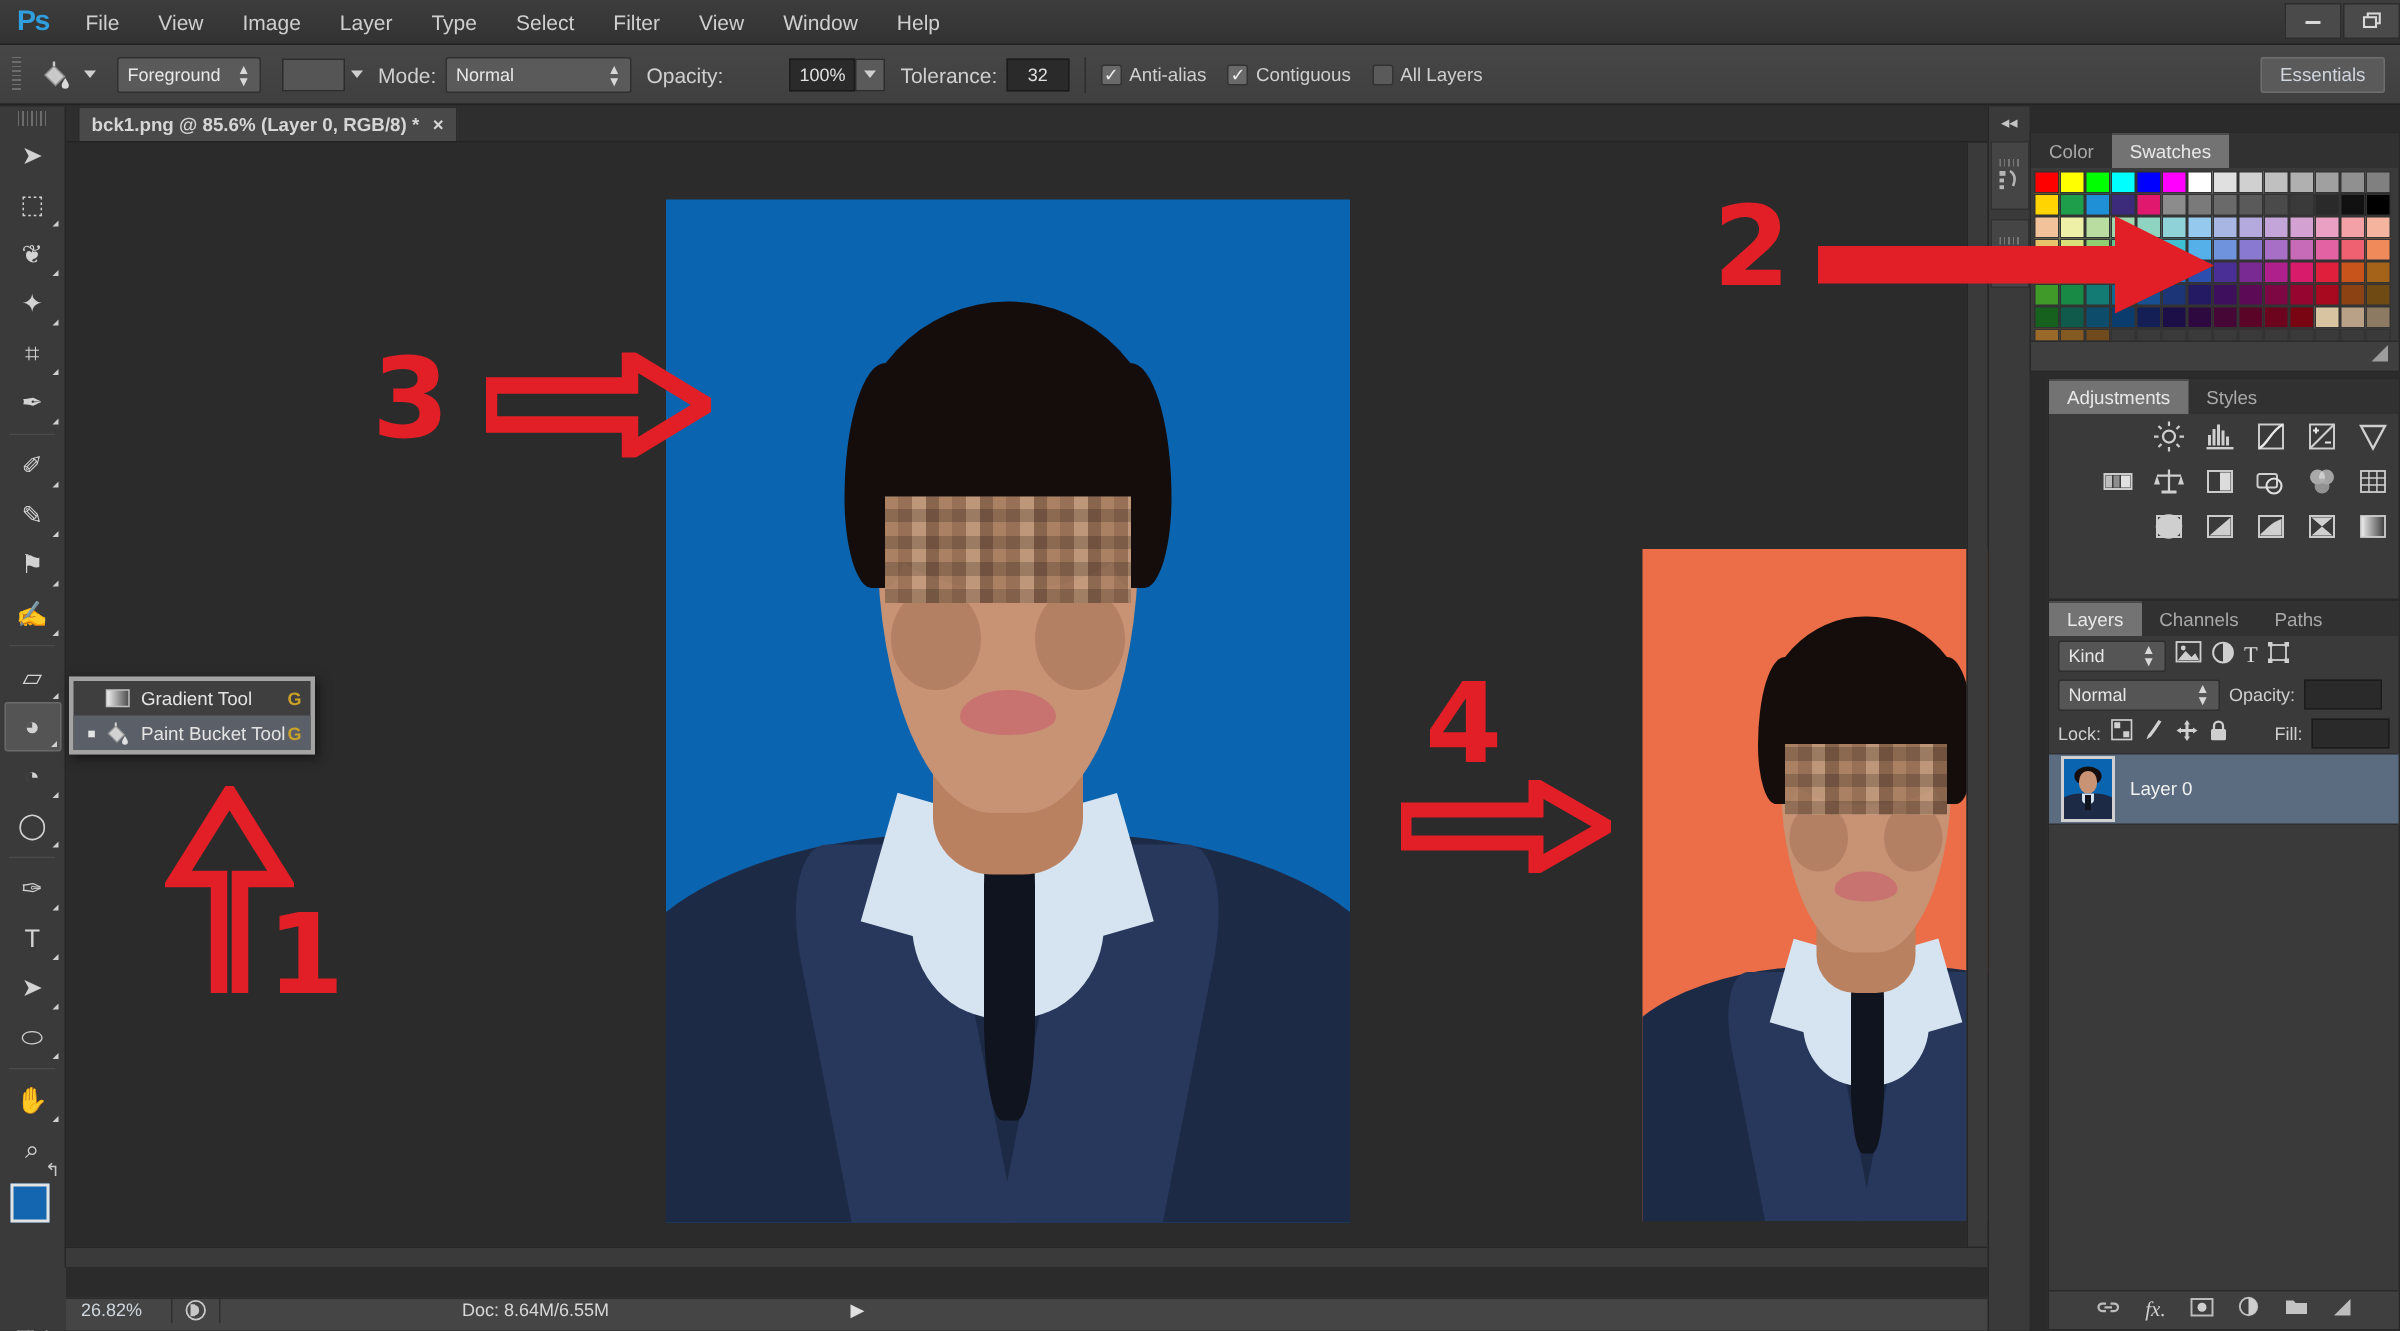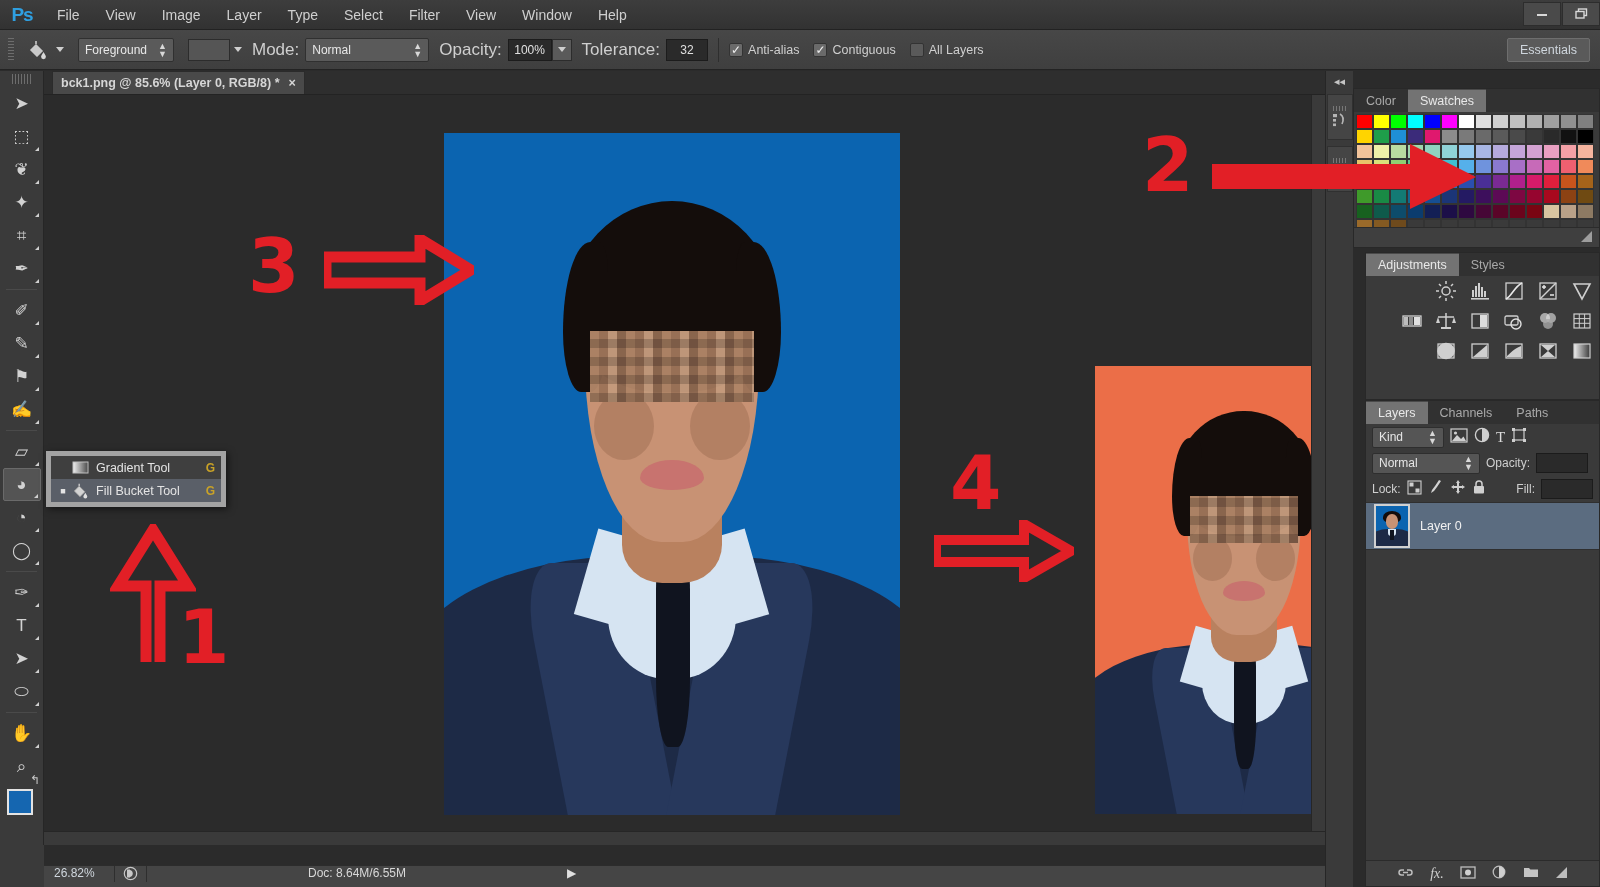--- a/index.html
+++ b/index.html
@@ -17,21 +17,21 @@
   .win-btn{width:38px;height:24px;margin-top:2px;display:flex;align-items:center;
            justify-content:center;color:#d8d8d8;background:#4a4a4a;border:1px solid #2d2d2d;}
   .win-btn+.win-btn{margin-left:1px;}
 
   
   #optionsbar{position:absolute;left:0;top:30px;width:1600px;height:40px;
               background:linear-gradient(#474747,#3f3f3f);border-bottom:1px solid #232323;
               display:flex;align-items:center;padding-left:8px;}
   .grip{width:6px;height:24px;background:
         repeating-linear-gradient(#6d6d6d 0 1px,transparent 1px 3px);margin-right:8px;}
-  .ob-label{color:#cfcfcf;font-size:17px;margin:0 6px 0 10px;white-space:nowrap;}
+  .ob-label{color:#cfcfcf;font-size:14px;margin:0 6px 0 10px;white-space:nowrap;}
   .ob-tool{width:30px;height:26px;display:flex;align-items:center;justify-content:center;}
   .tri-down{width:0;height:0;border-left:4px solid transparent;border-right:4px solid transparent;
             border-top:5px solid #cfcfcf;margin-left:4px;}
   .ob-select{height:24px;background:#5a5a5a;border:1px solid #303030;border-radius:2px;
              color:#e8e8e8;font-size:12px;display:flex;align-items:center;padding:0 6px;
              min-width:60px;position:relative;}
   .spin{margin-left:auto;padding-left:8px;color:#d8d8d8;font-size:9px;line-height:8px;}
   .ob-swatch{width:42px;height:22px;background:#555;border:1px solid #2c2c2c;}
   .ob-field{height:22px;background:#2a2a2a;border:1px solid #1c1c1c;color:#e0e0e0;
             font-size:12px;display:flex;align-items:center;justify-content:center;}
@@ -57,22 +57,22 @@
   .tool.sel{background:#545454;border:1px solid #6a6a6a;border-radius:2px;}
   .tool .corner{position:absolute;right:2px;bottom:2px;width:0;height:0;
         border-left:4px solid transparent;border-bottom:4px solid #d0d0d0;}
   .tb-sep{height:1px;background:#2b2b2b;margin:4px 6px;border-bottom:1px solid #4a4a4a;}
   #fgbg{position:relative;width:44px;height:46px;margin-top:4px;}
   #fg{position:absolute;left:7px;top:2px;width:26px;height:26px;border:2px solid #e3e3e3;}
   #bg{position:absolute;left:20px;top:15px;width:26px;height:26px;border:2px solid #b9b9b9;z-index:-1;}
   #swap{position:absolute;right:4px;top:-14px;color:#c8c8c8;font-size:12px;}
 
   
-  #flyout{position:absolute;left:46px;top:451px;width:180px;background:#3f3f3f;
-          border:5px solid #a3a3a3;box-shadow:2px 2px 7px rgba(0,0,0,.55);z-index:60;}
+  #flyout{position:absolute;left:46px;top:451px;width:164px;background:#3f3f3f;
+          border:3px solid #a3a3a3;box-shadow:2px 2px 7px rgba(0,0,0,.55);z-index:60;}
   .fly-row{height:23px;display:flex;align-items:center;padding:0 6px;color:#e4e4e4;font-size:12.5px;}
   .fly-row.active{background:#5a5f68;}
   .fly-bullet{width:12px;font-size:9px;color:#e4e4e4;text-align:center;}
   .fly-icon{width:22px;height:18px;display:flex;align-items:center;justify-content:center;margin-right:5px;}
   .fly-key{margin-left:auto;color:#c9a227;font-size:12px;font-weight:bold;}
 
   
   #tabstrip{position:absolute;left:44px;top:71px;width:1281px;height:24px;background:#2e2e2e;
             border-bottom:1px solid #232323;display:flex;align-items:flex-end;}
   #doctab{height:23px;background:#494949;border:1px solid #2b2b2b;border-bottom:none;
@@ -219,21 +219,21 @@
   <div class="ob-swatch" style="margin-left:14px;"></div>
   <div class="tri-down"></div>
 
   <span class="ob-label">Mode:</span>
   <div class="ob-select" style="width:124px;">
     <span>Normal</span>
     <span class="spin">▲<br>▼</span>
   </div>
 
   <span class="ob-label">Opacity:</span>
-  <div class="ob-field" style="width:44px;">100%</div>
+  <div class="ob-field" style="width:44px;margin-left:38px;">100%</div>
   <div class="ob-drop">
       <div class="tri-down" style="margin:0;"></div>
     </div>
 
   <span class="ob-label">Tolerance:</span>
   <div class="ob-field" style="width:42px;">32</div>
 
   <div class="ob-sep"></div>
 
   <div id="ob-checks" style="display:flex;">
@@ -383,21 +383,21 @@
       </div>
       <div class="fly-row active">
         <span class="fly-bullet">■</span>
         <span class="fly-icon">
           <svg width="18" height="18" viewBox="0 0 22 22">
             <path d="M4 11 L10 5 L17 12 L11 18 Z" fill="#d2d2d2" stroke="#9a9a9a" stroke-width="1"></path>
             <path d="M10 5 L10 2" stroke="#d2d2d2" stroke-width="1.6"></path>
             <path d="M17.5 13 c1.6 2.6 2.4 3.8 2.4 4.8 a2.4 2.4 0 0 1 -4.8 0 c0-1 .8-2.2 2.4-4.8z" fill="#e0e0e0"></path>
           </svg>
         </span>
-        <span>Fill Bucket Tool</span>
+        <span>Paint Bucket Tool</span>
         <span class="fly-key">G</span>
       </div>
     </div>
 </div>
 
 <div id="tabstrip">
   <div id="doctab">
     <span>bck1.png @ 85.6% (Layer 0, RGB/8) *</span>
     <span id="tabclose">×</span>
   </div>

